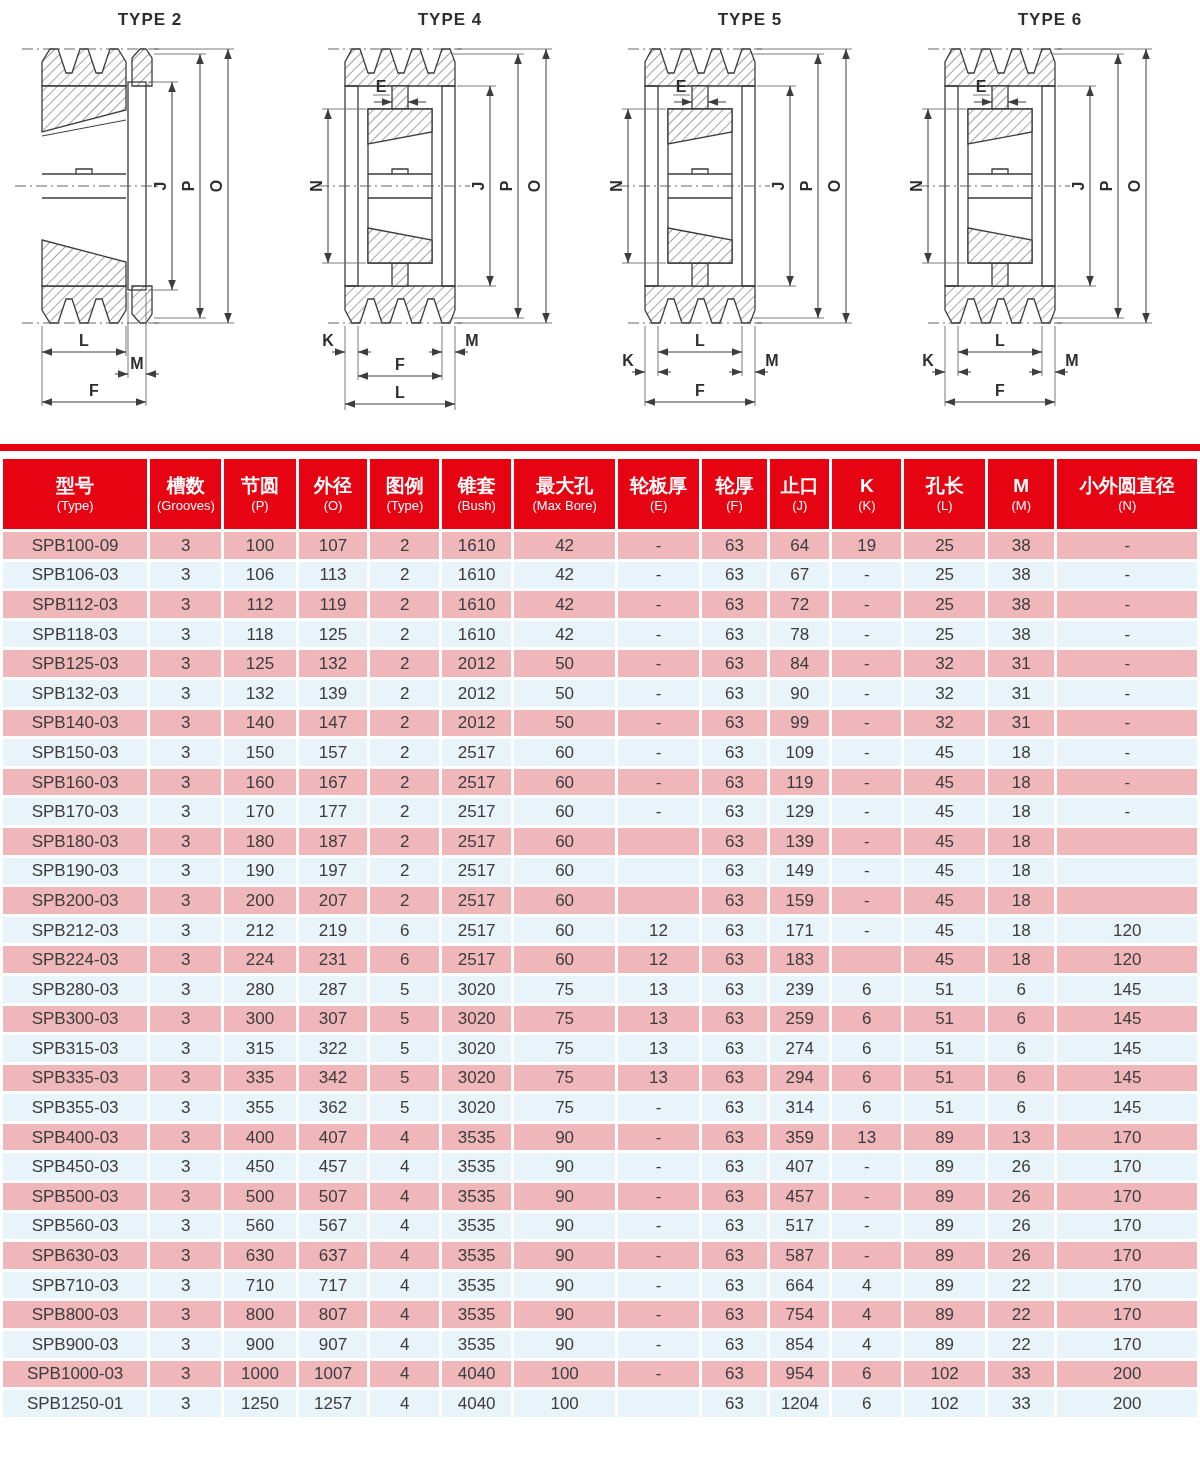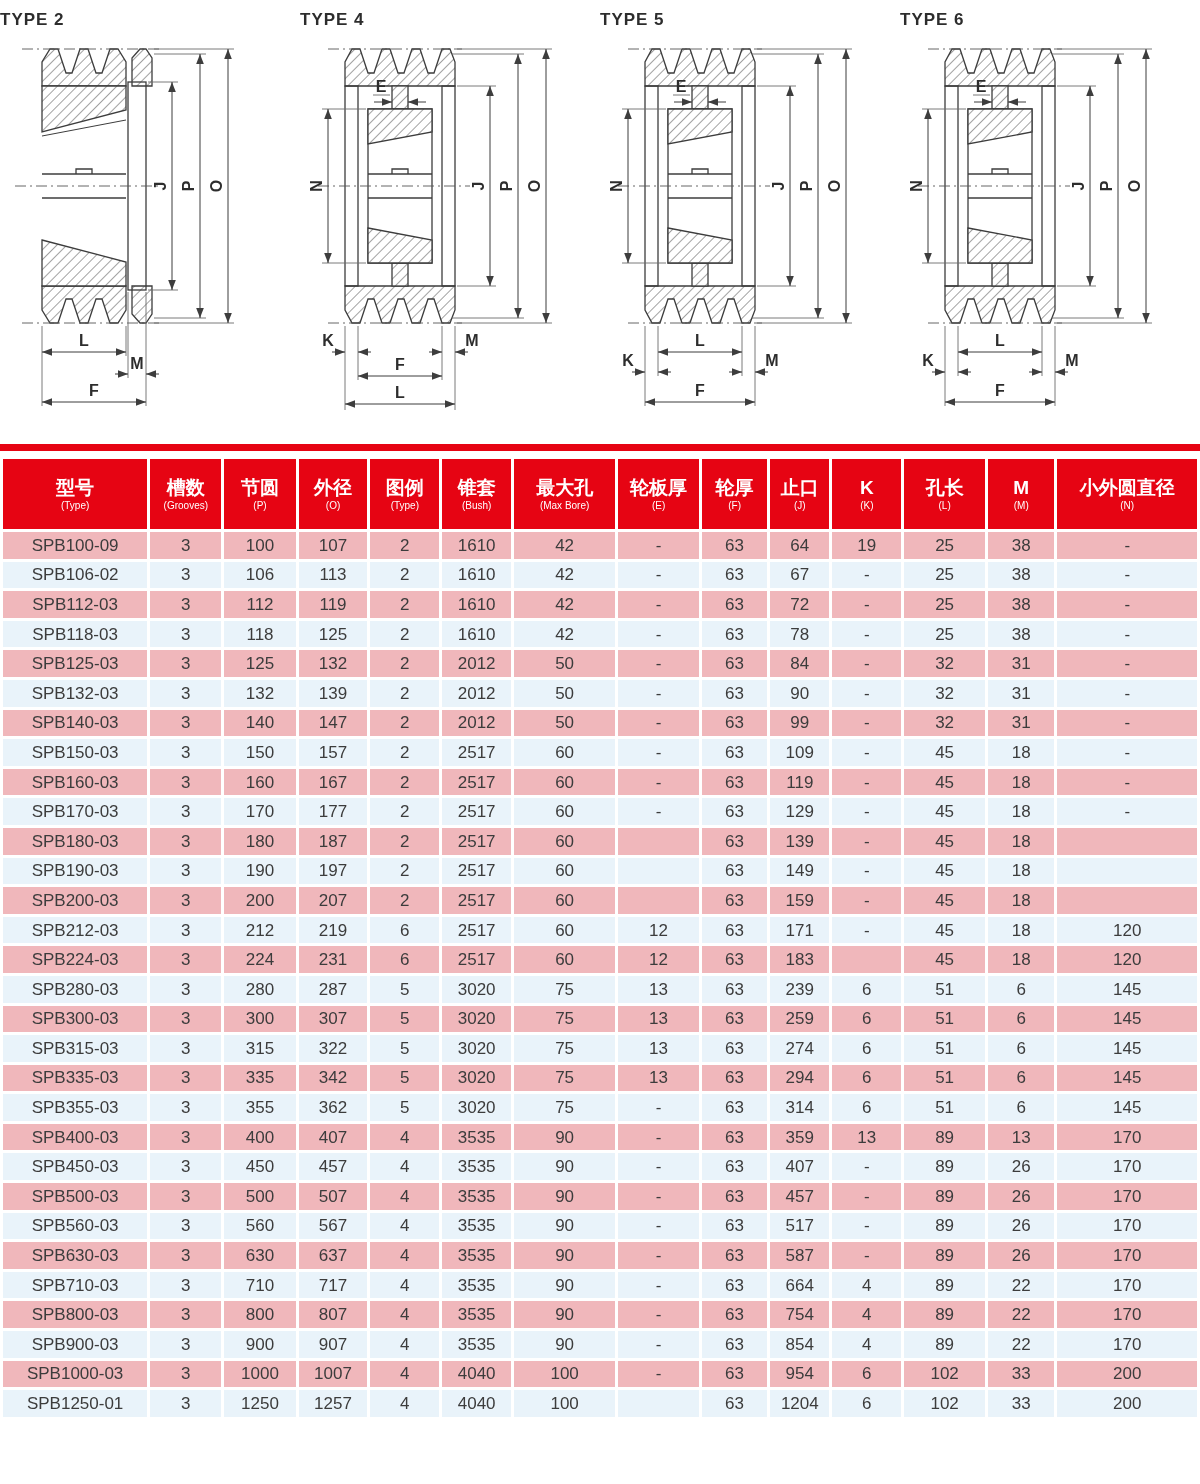--- a/index.html
+++ b/index.html
@@ -7,33 +7,33 @@
     --row-pink:#f0b7bb;
     --row-blue:#e9f3fa;
     --body-text:#3c3c3c;
     --line:#3d3d3d;
   }
   html,body{margin:0;padding:0;background:#ffffff;}
   body{width:1200px;font-family:"Liberation Sans",sans-serif;}
 
   
   .drawings{display:flex;width:1200px;}
-  .drawing{flex:1 1 0;display:flex;flex-direction:column;align-items:flex-start;}
+  .drawing{flex:1 1 0;display:flex;flex-direction:column;align-items:center;}
   .drawing-title{margin-top:10px;height:24px;font-size:17px;font-weight:bold;
     color:#2d2d2d;letter-spacing:1px;}
   svg.pulley{width:300px;height:410px;display:block;}
   .dim-letter{font-family:"Liberation Sans",sans-serif;font-size:16px;font-weight:bold;fill:#2d2d2d;}
 
   
   .red-strip{height:7px;background:var(--header-bg);margin-bottom:5px;}
   table.spec{width:100%;border-collapse:collapse;table-layout:fixed;}
   table.spec th,table.spec td{border:3px solid #ffffff;text-align:center;padding:0;overflow:hidden;}
   table.spec thead th{background:var(--header-bg);color:#ffffff;height:70px;vertical-align:middle;}
   .th-zh{font-size:19px;font-weight:bold;line-height:1.25;}
-  .th-en{font-size:10px;font-weight:normal;line-height:1.2;}
+  .th-en{font-size:13px;font-weight:normal;line-height:1.2;}
   table.spec tbody td{height:26.6px;font-size:17px;color:var(--body-text);line-height:1;}
   tr.pink td{background:var(--row-pink);}
   tr.blue td{background:var(--row-blue);}
 </style>
 </head>
 <body>
 
 <svg width="0" height="0" style="position:absolute" aria-hidden="true">
   <defs>
     <pattern id="hatch" patternUnits="userSpaceOnUse" width="7" height="7" patternTransform="rotate(45)">
@@ -321,21 +321,21 @@
         <td>42</td>
         <td>-</td>
         <td>63</td>
         <td>64</td>
         <td>19</td>
         <td>25</td>
         <td>38</td>
         <td>-</td>
       </tr>
       <tr class="blue">
-        <td>SPB106-02</td>
+        <td>SPB106-03</td>
         <td>3</td>
         <td>106</td>
         <td>113</td>
         <td>2</td>
         <td>1610</td>
         <td>42</td>
         <td>-</td>
         <td>63</td>
         <td>67</td>
         <td>-</td>

